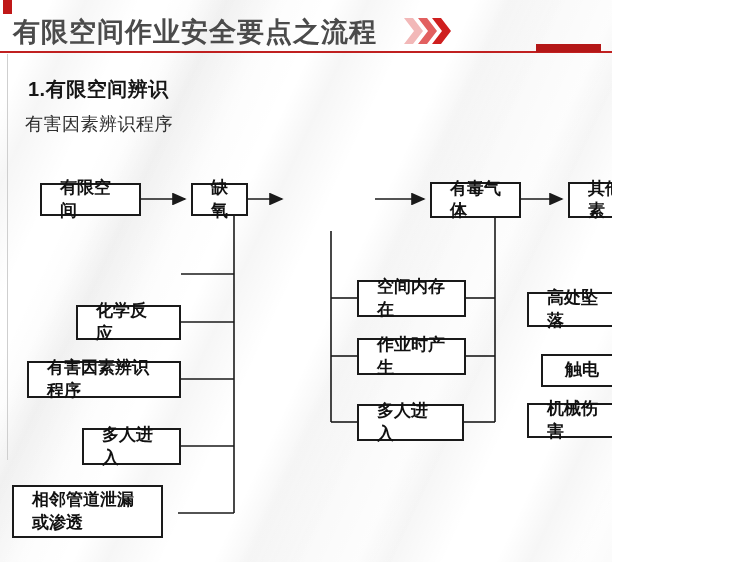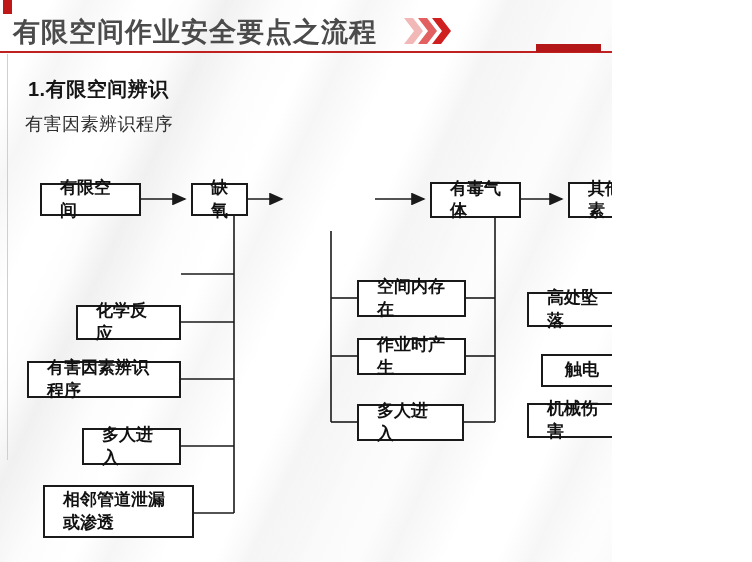--- a/index.html
+++ b/index.html
@@ -108,21 +108,21 @@
   </svg>
 
   <div class="node" style="left:40px;top:183px;width:101px;height:33px">有限空间</div>
   <div class="node" style="left:191px;top:183px;width:57px;height:33px">缺氧</div>
   <div class="node" style="left:430px;top:182px;width:91px;height:36px">有毒气体</div>
   <div class="node" style="left:568px;top:182px;width:133px;height:36px">其他危害因素</div>
 
   <div class="node" style="left:76px;top:305px;width:105px;height:35px">化学反应</div>
   <div class="node" style="left:27px;top:361px;width:154px;height:37px">有害因素辨识程序</div>
   <div class="node" style="left:82px;top:428px;width:99px;height:37px">多人进入</div>
-  <div class="node" style="left:43px;top:485px;width:151px;height:53px">相邻管道泄漏或渗透</div>
+  <div class="node" style="left:12px;top:485px;width:151px;height:53px">相邻管道泄漏或渗透</div>
 
   <div class="node" style="left:357px;top:338px;width:109px;height:37px">作业时产生</div>
   <div class="node" style="left:357px;top:280px;width:109px;height:37px">空间内存在</div>
   <div class="node" style="left:357px;top:404px;width:107px;height:37px">多人进入</div>
 
   <div class="node" style="left:527px;top:292px;width:98px;height:35px">高处坠落</div>
   <div class="node" style="left:541px;top:354px;width:82px;height:33px">触电</div>
   <div class="node" style="left:527px;top:403px;width:97px;height:35px">机械伤害</div>
 
 </div>

